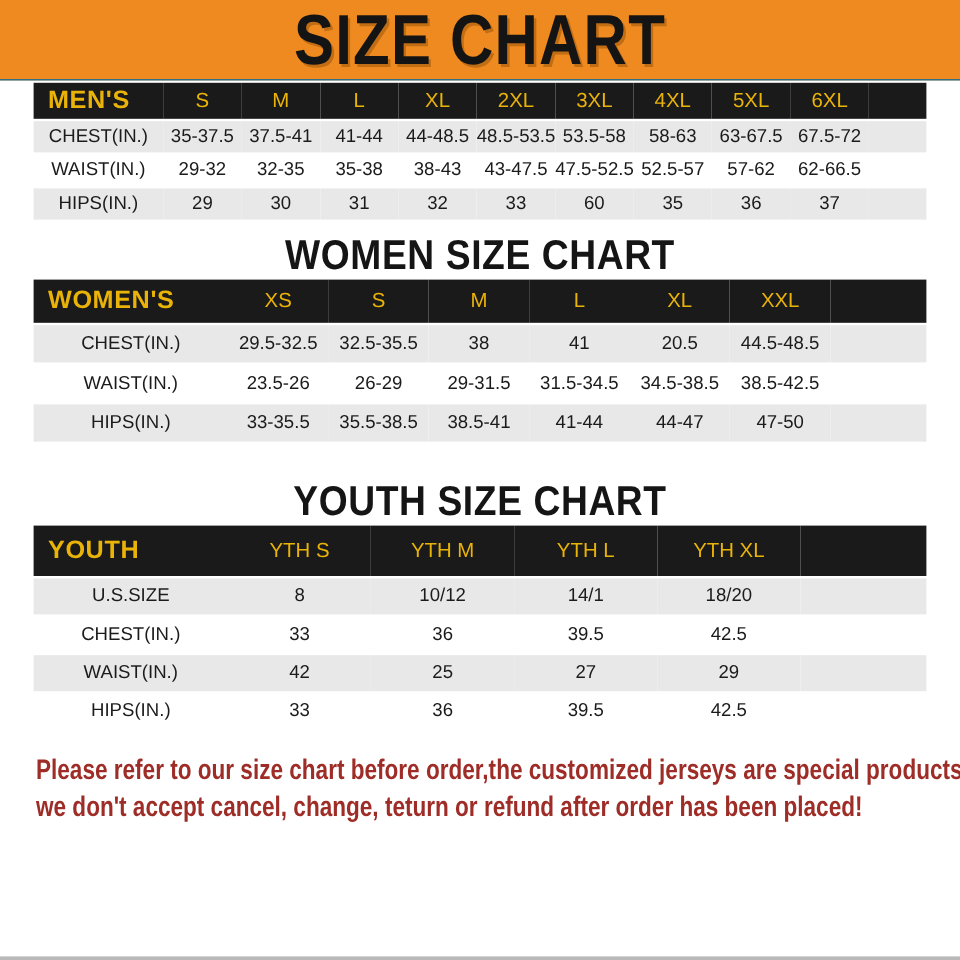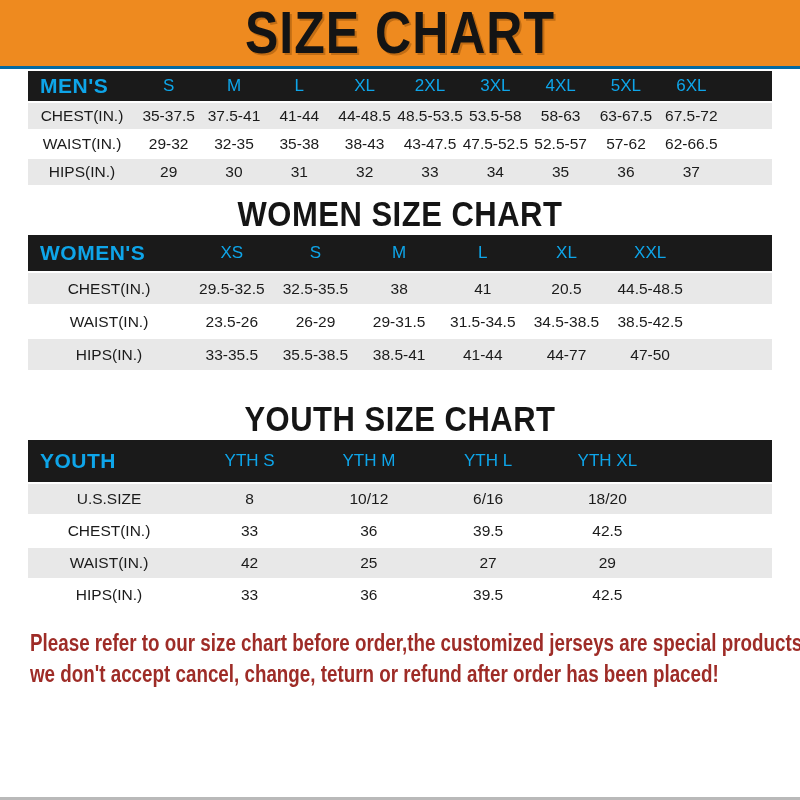--- a/index.html
+++ b/index.html
@@ -6,21 +6,21 @@
   html, body { margin: 0; padding: 0; }
   .page {
     width: 800px; height: 800px; position: relative; overflow: hidden;
     background: #ffffff;
     font-family: "Liberation Sans", "DejaVu Sans", sans-serif;
     color: #1a1a1a;
   }
   
   .banner {
     height: 66px; background: #ee8a1f;
-    border-bottom: 3px solid #0369a1;
+    border-bottom: 1px solid #0369a1;
     display: flex; align-items: center; justify-content: center;
   }
   .banner-title {
     display: inline-block;
     font-size: 50px; font-weight: bold; letter-spacing: 1px;
     color: #141414;
     transform: scaleY(1.18);
     text-shadow: 2px 2px 0 rgba(110, 55, 0, 0.35);
     white-space: nowrap;
   }
@@ -42,21 +42,21 @@
   table.sizes {
     width: 744px; margin: 0 auto;
     border-collapse: separate; border-spacing: 0 2px;
     table-layout: fixed;
   }
   .t-men   { margin-top: 16px; }
   .t-women { margin-top: 15px; }
   .t-youth { margin-top: 15px; }
   table.sizes thead tr { background: #1a1a1a; }
   table.sizes thead th {
-    color: #0ea5e9; font-weight: normal; font-size: 17px;
+    color: #eab308; font-weight: normal; font-size: 17px;
     text-align: center; padding: 0; white-space: nowrap;
   }
   table.sizes thead th.rowlabel {
     font-weight: bold; font-size: 21px; text-align: left;
     padding-left: 12px; letter-spacing: 0.5px;
   }
   table.sizes tbody td {
     font-size: 15.5px; color: #1b1b1b; text-align: center;
     padding: 0; white-space: nowrap;
   }
@@ -142,21 +142,21 @@
           <td>62-66.5</td>
           <td class="filler"></td>
         </tr>
         <tr>
           <td class="rowlabel">HIPS(IN.)</td>
           <td>29</td>
           <td>30</td>
           <td>31</td>
           <td>32</td>
           <td>33</td>
-          <td>34</td>
+          <td>60</td>
           <td>35</td>
           <td>36</td>
           <td>37</td>
           <td class="filler"></td>
         </tr>
       </tbody>
     </table>
 
   <h2 class="section-title title-women">
     <span>WOMEN SIZE CHART</span>
@@ -194,21 +194,21 @@
           <td>34.5-38.5</td>
           <td>38.5-42.5</td>
           <td class="filler"></td>
         </tr>
         <tr>
           <td class="rowlabel">HIPS(IN.)</td>
           <td>33-35.5</td>
           <td>35.5-38.5</td>
           <td>38.5-41</td>
           <td>41-44</td>
-          <td>44-77</td>
+          <td>44-47</td>
           <td>47-50</td>
           <td class="filler"></td>
         </tr>
       </tbody>
     </table>
 
   <h2 class="section-title title-youth">
     <span>YOUTH SIZE CHART</span>
   </h2>
   <table class="sizes t-youth">
@@ -220,21 +220,21 @@
           <th>YTH L</th>
           <th>YTH XL</th>
           <th class="filler"></th>
         </tr>
       </thead>
       <tbody>
         <tr>
           <td class="rowlabel">U.S.SIZE</td>
           <td>8</td>
           <td>10/12</td>
-          <td>6/16</td>
+          <td>14/1</td>
           <td>18/20</td>
           <td class="filler"></td>
         </tr>
         <tr>
           <td class="rowlabel">CHEST(IN.)</td>
           <td>33</td>
           <td>36</td>
           <td>39.5</td>
           <td>42.5</td>
           <td class="filler"></td>

